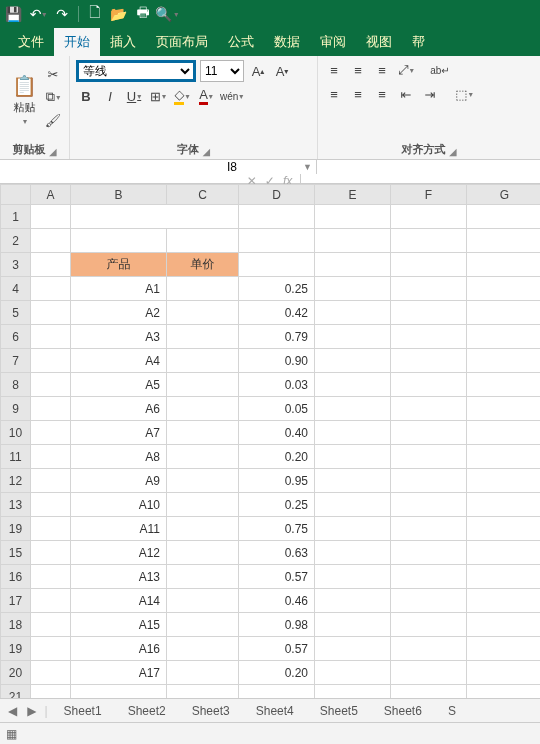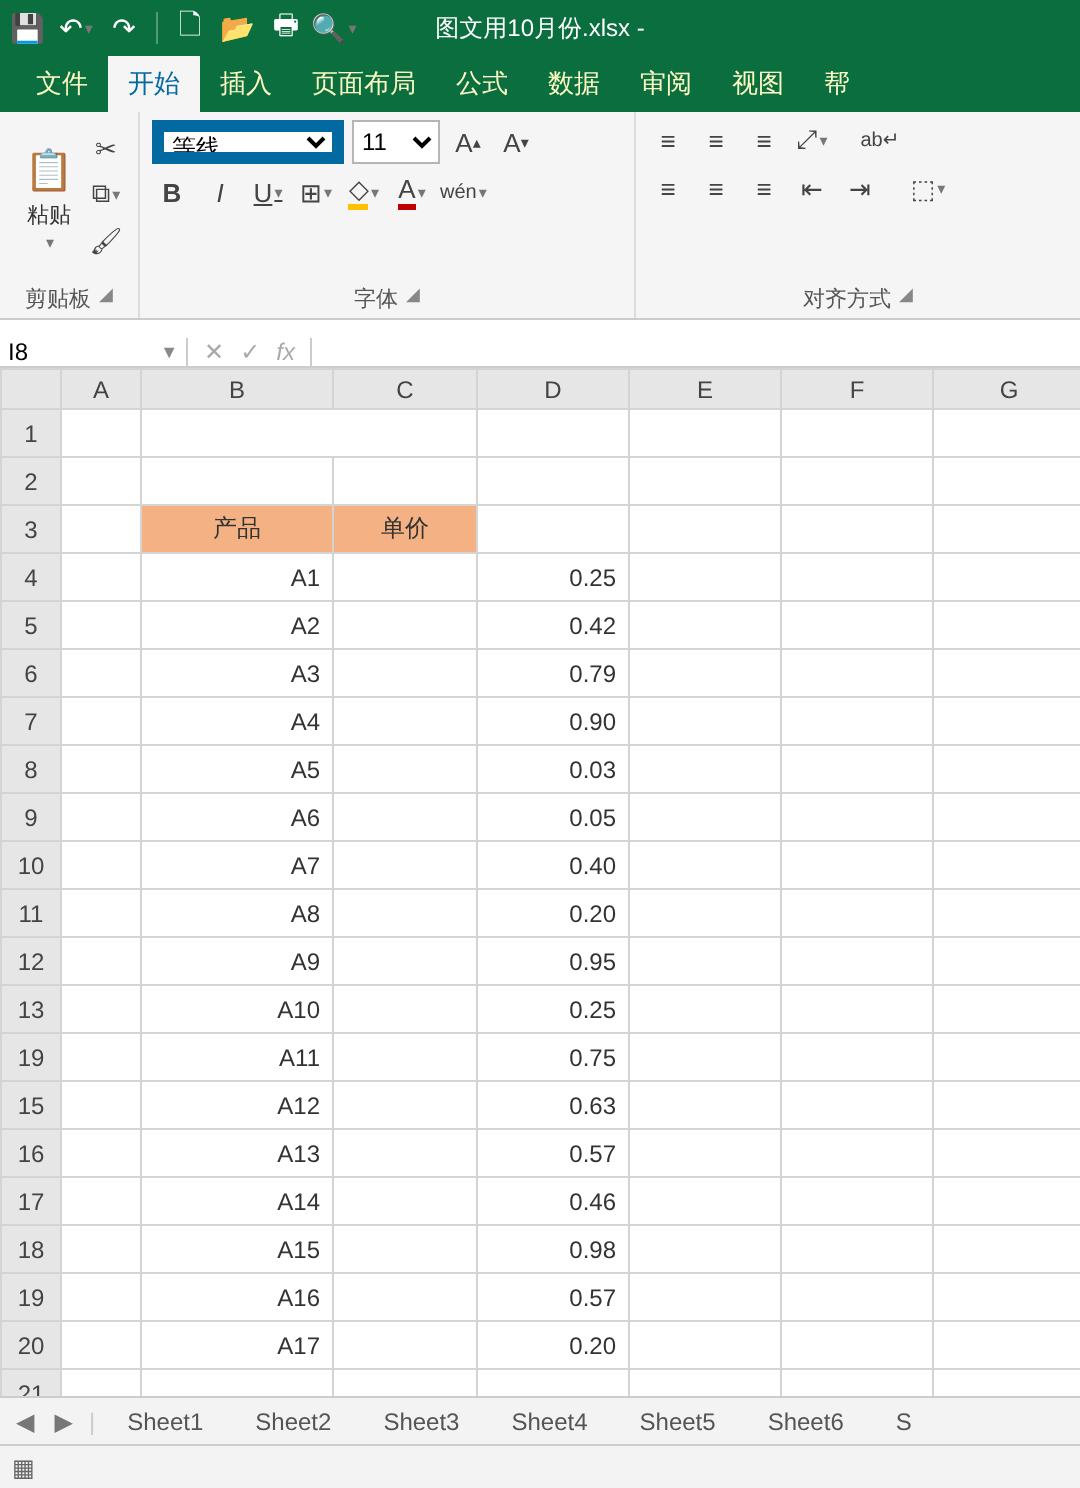--- a/index.html
+++ b/index.html
@@ -14,32 +14,32 @@
 .titlebar .flex { flex: 1; }
 
 
 .menubar { background: #0b6e3f; height: 28px; display: flex; align-items: stretch; padding-left: 8px; }
 .menubar .tab { padding: 0 10px; display: flex; align-items: center; color: #fef9c3; font-size: 13px; cursor: pointer; }
 .menubar .tab.active { background: #f5f5f5; color: #0369a1; }
 
 
 .ribbon { background: #f5f5f5; border-bottom: 1px solid #ccc; display: flex; height: 104px; }
 .ribbon-group { border-right: 1px solid #ddd; display: flex; flex-direction: column; padding: 4px 6px 0 6px; }
-.ribbon-group .glabel { text-align: center; font-size: 11px; color: #555; padding: 3px 0 2px 0; display: flex; justify-content: center; align-items: flex-start; gap: 4px; }
+.ribbon-group .glabel { text-align: center; font-size: 11px; color: #555; padding: 3px 0 2px 0; display: flex; justify-content: center; align-items: flex-end; gap: 4px; font-weight: bold; }
 .ribbon-group .glabel .launcher { font-size: 9px; color: #888; }
 .ribbon-row { display: flex; align-items: center; gap: 4px; margin-bottom: 4px; }
 .btn { display: flex; align-items: center; justify-content: center; min-width: 20px; height: 20px; cursor: pointer; font-size: 13px; color: #444; }
 .bigbtn { display: flex; flex-direction: column; align-items: center; justify-content: center; width: 40px; cursor: pointer; font-size: 11px; color: #333; gap: 2px; }
 .bigbtn .ic { font-size: 20px; }
-select.fontname { width: 96px; height: 22px; font-size: 12px; border: 6px solid #0369a1; background: #fff; }
+select.fontname { width: 120px; height: 22px; font-size: 12px; border: 3px solid #0369a1; background: #fff; }
 select.fontsize { width: 44px; height: 22px; font-size: 12px; border: 1px solid #b5b5b5; background: #fff; }
 .dd { font-size: 8px; color: #777; margin-left: 1px; }
 
 
-.fxbar { display: flex; height: 24px; border-bottom: 1px solid #ccc; align-items: flex-end; }
+.fxbar { display: flex; height: 24px; border-bottom: 1px solid #ccc; align-items: center; flex-direction: column; }
 .namebox { width: 94px; border-right: 1px solid #ccc; display: flex; align-items: center; padding: 0 4px; font-size: 12px; }
 .namebox input { border: none; width: 60px; font-size: 12px; outline: none; }
 .namebox .dd2 { color: #888; margin-left: auto; font-size: 9px; }
 .fxbtns { display: flex; align-items: center; gap: 8px; padding: 0 8px; color: #aaa; border-right: 1px solid #ccc; }
 .fxinput { flex: 1; display: flex; align-items: center; padding: 0 6px; font-style: italic; color: #666; }
 
 
 .grid-wrap { position: relative; }
 table.grid { border-collapse: collapse; table-layout: fixed; width: 540px; }
 table.grid th, table.grid td { border: 1px solid #d4d4d4; font-size: 12px; font-weight: normal; background: #fff; overflow: hidden; white-space: nowrap; }
@@ -73,21 +73,20 @@
     <div class="ic">💾</div>
     <div class="ic">↶<span class="dd">▾</span></div>
     <div class="ic">↷</div>
     <div class="sep"></div>
     <div class="ic">🗋</div>
     <div class="ic">📂</div>
     <div class="ic">🖶</div>
     <div class="ic">🔍<span class="dd">▾</span></div>
   </div>
   <div class="flex"></div>
-  <div class="fname">图文用10月份.xlsx  -</div>
 </div>
 
 <div class="menubar">
   <div class="tab">文件</div>
   <div class="tab active">开始</div>
   <div class="tab">插入</div>
   <div class="tab">页面布局</div>
   <div class="tab">公式</div>
   <div class="tab">数据</div>
   <div class="tab">审阅</div>

